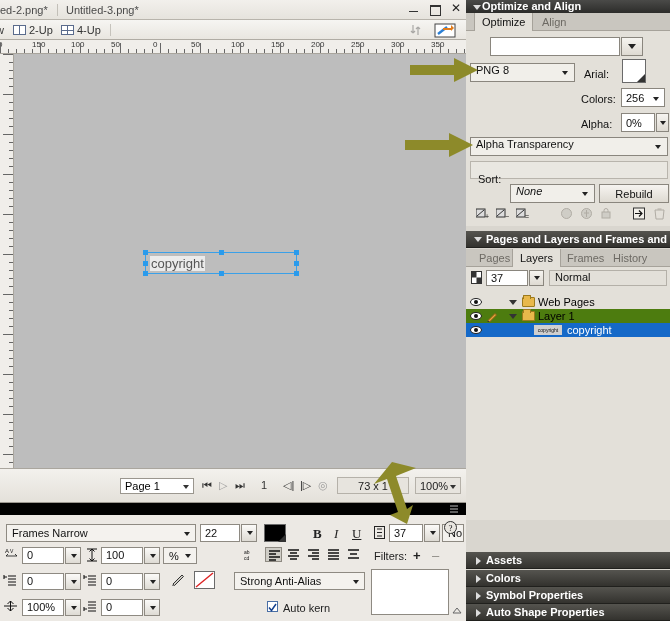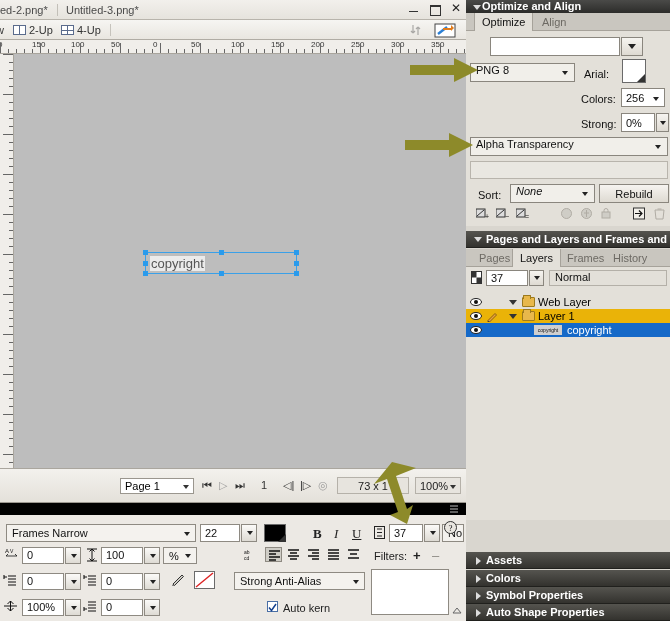--- a/index.html
+++ b/index.html
@@ -148,21 +148,21 @@
 
   .opt-body { position:absolute; left:0; top:31px; width:204px; height:195px; background:#e3e0d9; }
   .rcombo { position:absolute; background:#f1efea; border:1px solid #8a867e; font-size:11px; color:#111; display:flex; padding-left:5px; }
   .rcombo .arw { position:absolute; right:6px; top:50%; margin-top:-2px; border-left:3px solid transparent; border-right:3px solid transparent; border-top:4px solid #222; }
   .rfld { position:absolute; background:#fff; border:1px solid #8a867e; font-size:11px; color:#111; display:flex; align-items:center; padding-left:4px; }
   .rbtn { position:absolute; background:linear-gradient(#f6f4f0,#dedad2); border:1px solid #8a867e; font-size:11px; color:#111; display:flex; align-items:center; justify-content:center; }
   .rlbl { position:absolute; font-size:11px; color:#111; }
 
   .layers-body { position:absolute; left:0; width:204px; background:#e3e0d9; }
   .lyr-row { position:absolute; left:0; width:204px; height:14px; font-size:11px; line-height:14px; }
-  .lyr-row.sel { background:#eab308; }
+  .lyr-row.sel { background:#4d7c0f; }
   .lyr-row.selobj { background:#1569c8; color:#fff; }
   .eye { position:absolute; left:4px; top:3px; width:12px; height:8px; }
   .pencil { position:absolute; left:21px; top:2px; width:11px; height:11px; }
   .tri-d2 { position:absolute; border-left:4px solid transparent; border-right:4px solid transparent; border-top:5px solid #333; }
   .folder { position:absolute; width:13px; height:10px; background:#e8b84b; border:1px solid #9c7a1d; border-radius:1px; }
   .folder::before { content:""; position:absolute; left:0; top:-3px; width:6px; height:3px; background:#e8b84b; border:1px solid #9c7a1d; border-bottom:none; border-radius:1px 1px 0 0; }
 
   .arrow-pointer { position:absolute; pointer-events:none; }
 
   .frame-strip { position:absolute; left:0; width:204px; height:18px; background:#e3e0d9; border-top:1px solid #b4b0a8; font-size:11px; line-height:18px; text-align:center; color:#111; }
@@ -576,36 +576,36 @@
       <div style="position:absolute;left:156px;top:28px;width:24px;height:24px;background:#fff;border:1px solid #6a6a6a;">
         <span style="position:absolute;right:0px;bottom:0px;border-left:4px solid transparent;border-top:4px solid transparent;border-right:4px solid #333;border-bottom:4px solid #333;"></span>
       </div>
 
       <div class="rlbl" style="left:115px;top:62px;">Colors:</div>
       <div class="rfld" style="left:155px;top:57px;width:44px;height:19px;">
         <span>256</span>
         <span class="arw" style="position:absolute;right:5px;top:8px;border-left:3px solid transparent;border-right:3px solid transparent;border-top:4px solid #222;"></span>
       </div>
 
-      <div class="rlbl" style="left:115px;top:87px;">Strong:</div>
+      <div class="rlbl" style="left:115px;top:87px;">Alpha:</div>
       <div class="rfld" style="left:155px;top:82px;width:34px;height:19px;">
         <span>0%</span>
       </div>
       <div class="rbtn" style="left:190px;top:82px;width:13px;height:19px;">
         <span style="border-left:3px solid transparent;border-right:3px solid transparent;border-top:4px solid #222;"></span>
       </div>
 
       <div class="rcombo" style="left:4px;top:106px;width:198px;height:19px;">
         <span>Alpha Transparency</span>
         <span class="arw"></span>
       </div>
 
       <div style="position:absolute;left:4px;top:130px;width:198px;height:18px;background:#e9e7e1;border:1px solid #b8b4ac;"></div>
 
-      <div class="rlbl" style="left:12px;top:158px;">Sort:</div>
+      <div class="rlbl" style="left:12px;top:142px;">Sort:</div>
       <div class="rcombo" style="left:44px;top:153px;width:85px;height:19px;font-style:italic;">
         <span>None</span>
         <span class="arw"></span>
       </div>
       <div class="rbtn" style="left:133px;top:153px;width:70px;height:19px;">
         <span>Rebuild</span>
       </div>
 
       <svg style="position:absolute;left:10px;top:177px;width:14px;height:12px;" viewBox="0 0 14 12">
         <rect x="0" y="1" width="9" height="8" fill="#ddd" stroke="#333"></rect>
@@ -680,21 +680,21 @@
         <span>Normal</span>
       </div>
 
       <div class="lyr-row" style="top:28px;">
         <svg class="eye" viewBox="0 0 12 8">
           <ellipse cx="6" cy="4" rx="5.5" ry="3.5" fill="#fff" stroke="#222"></ellipse>
             <circle cx="6" cy="4" r="2" fill="#111"></circle>
         </svg>
         <span class="tri-d2" style="left:43px;top:5px;"></span>
         <span class="folder" style="left:56px;top:2px;"></span>
-        <span style="position:absolute;left:72px;">Web Layer</span>
+        <span style="position:absolute;left:72px;">Web Pages</span>
       </div>
 
       <div class="lyr-row sel" style="top:42px;">
         <svg class="eye" viewBox="0 0 12 8">
           <ellipse cx="6" cy="4" rx="5.5" ry="3.5" fill="#fff" stroke="#222"></ellipse>
             <circle cx="6" cy="4" r="2" fill="#111"></circle>
         </svg>
         <svg class="pencil" viewBox="0 0 11 11">
           <path d="M1 9.5 L8 2.5 L9.5 4 L2.5 11 z" fill="#e8a33d" stroke="#8a5f12"></path>
           <path d="M1 9.5 l1.5 1.5 L0.4 11.2 z" fill="#333"></path>

